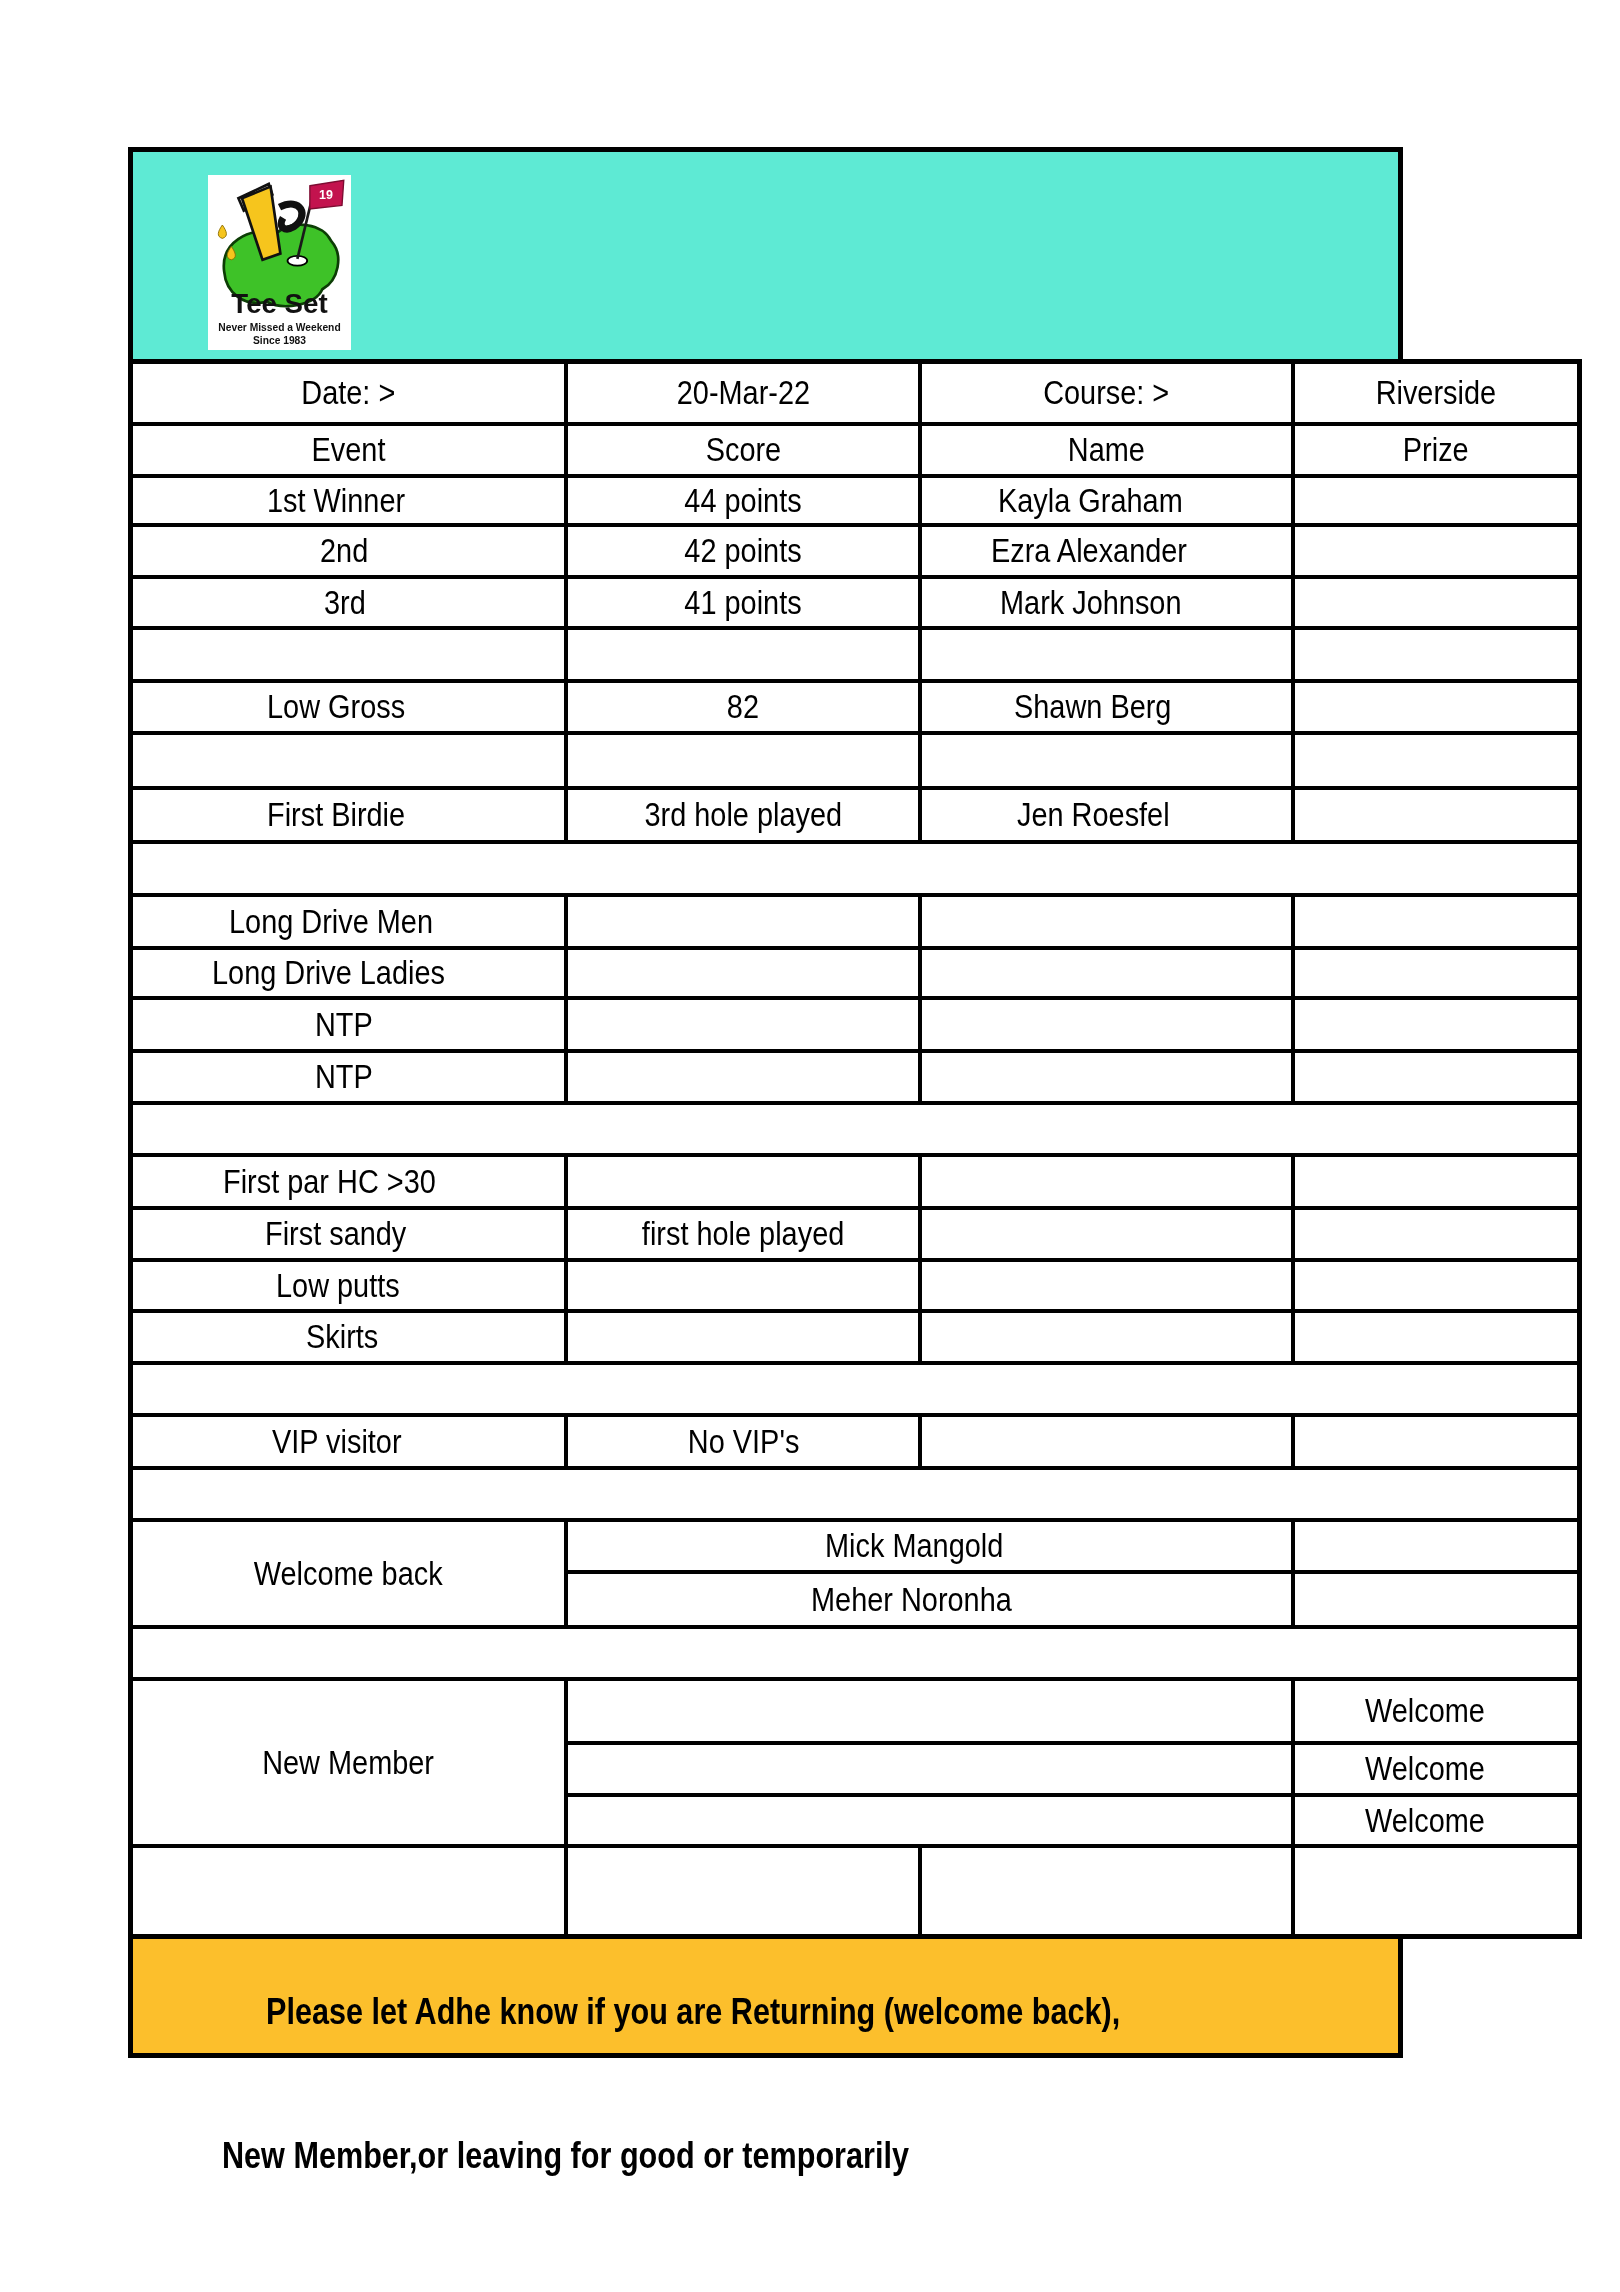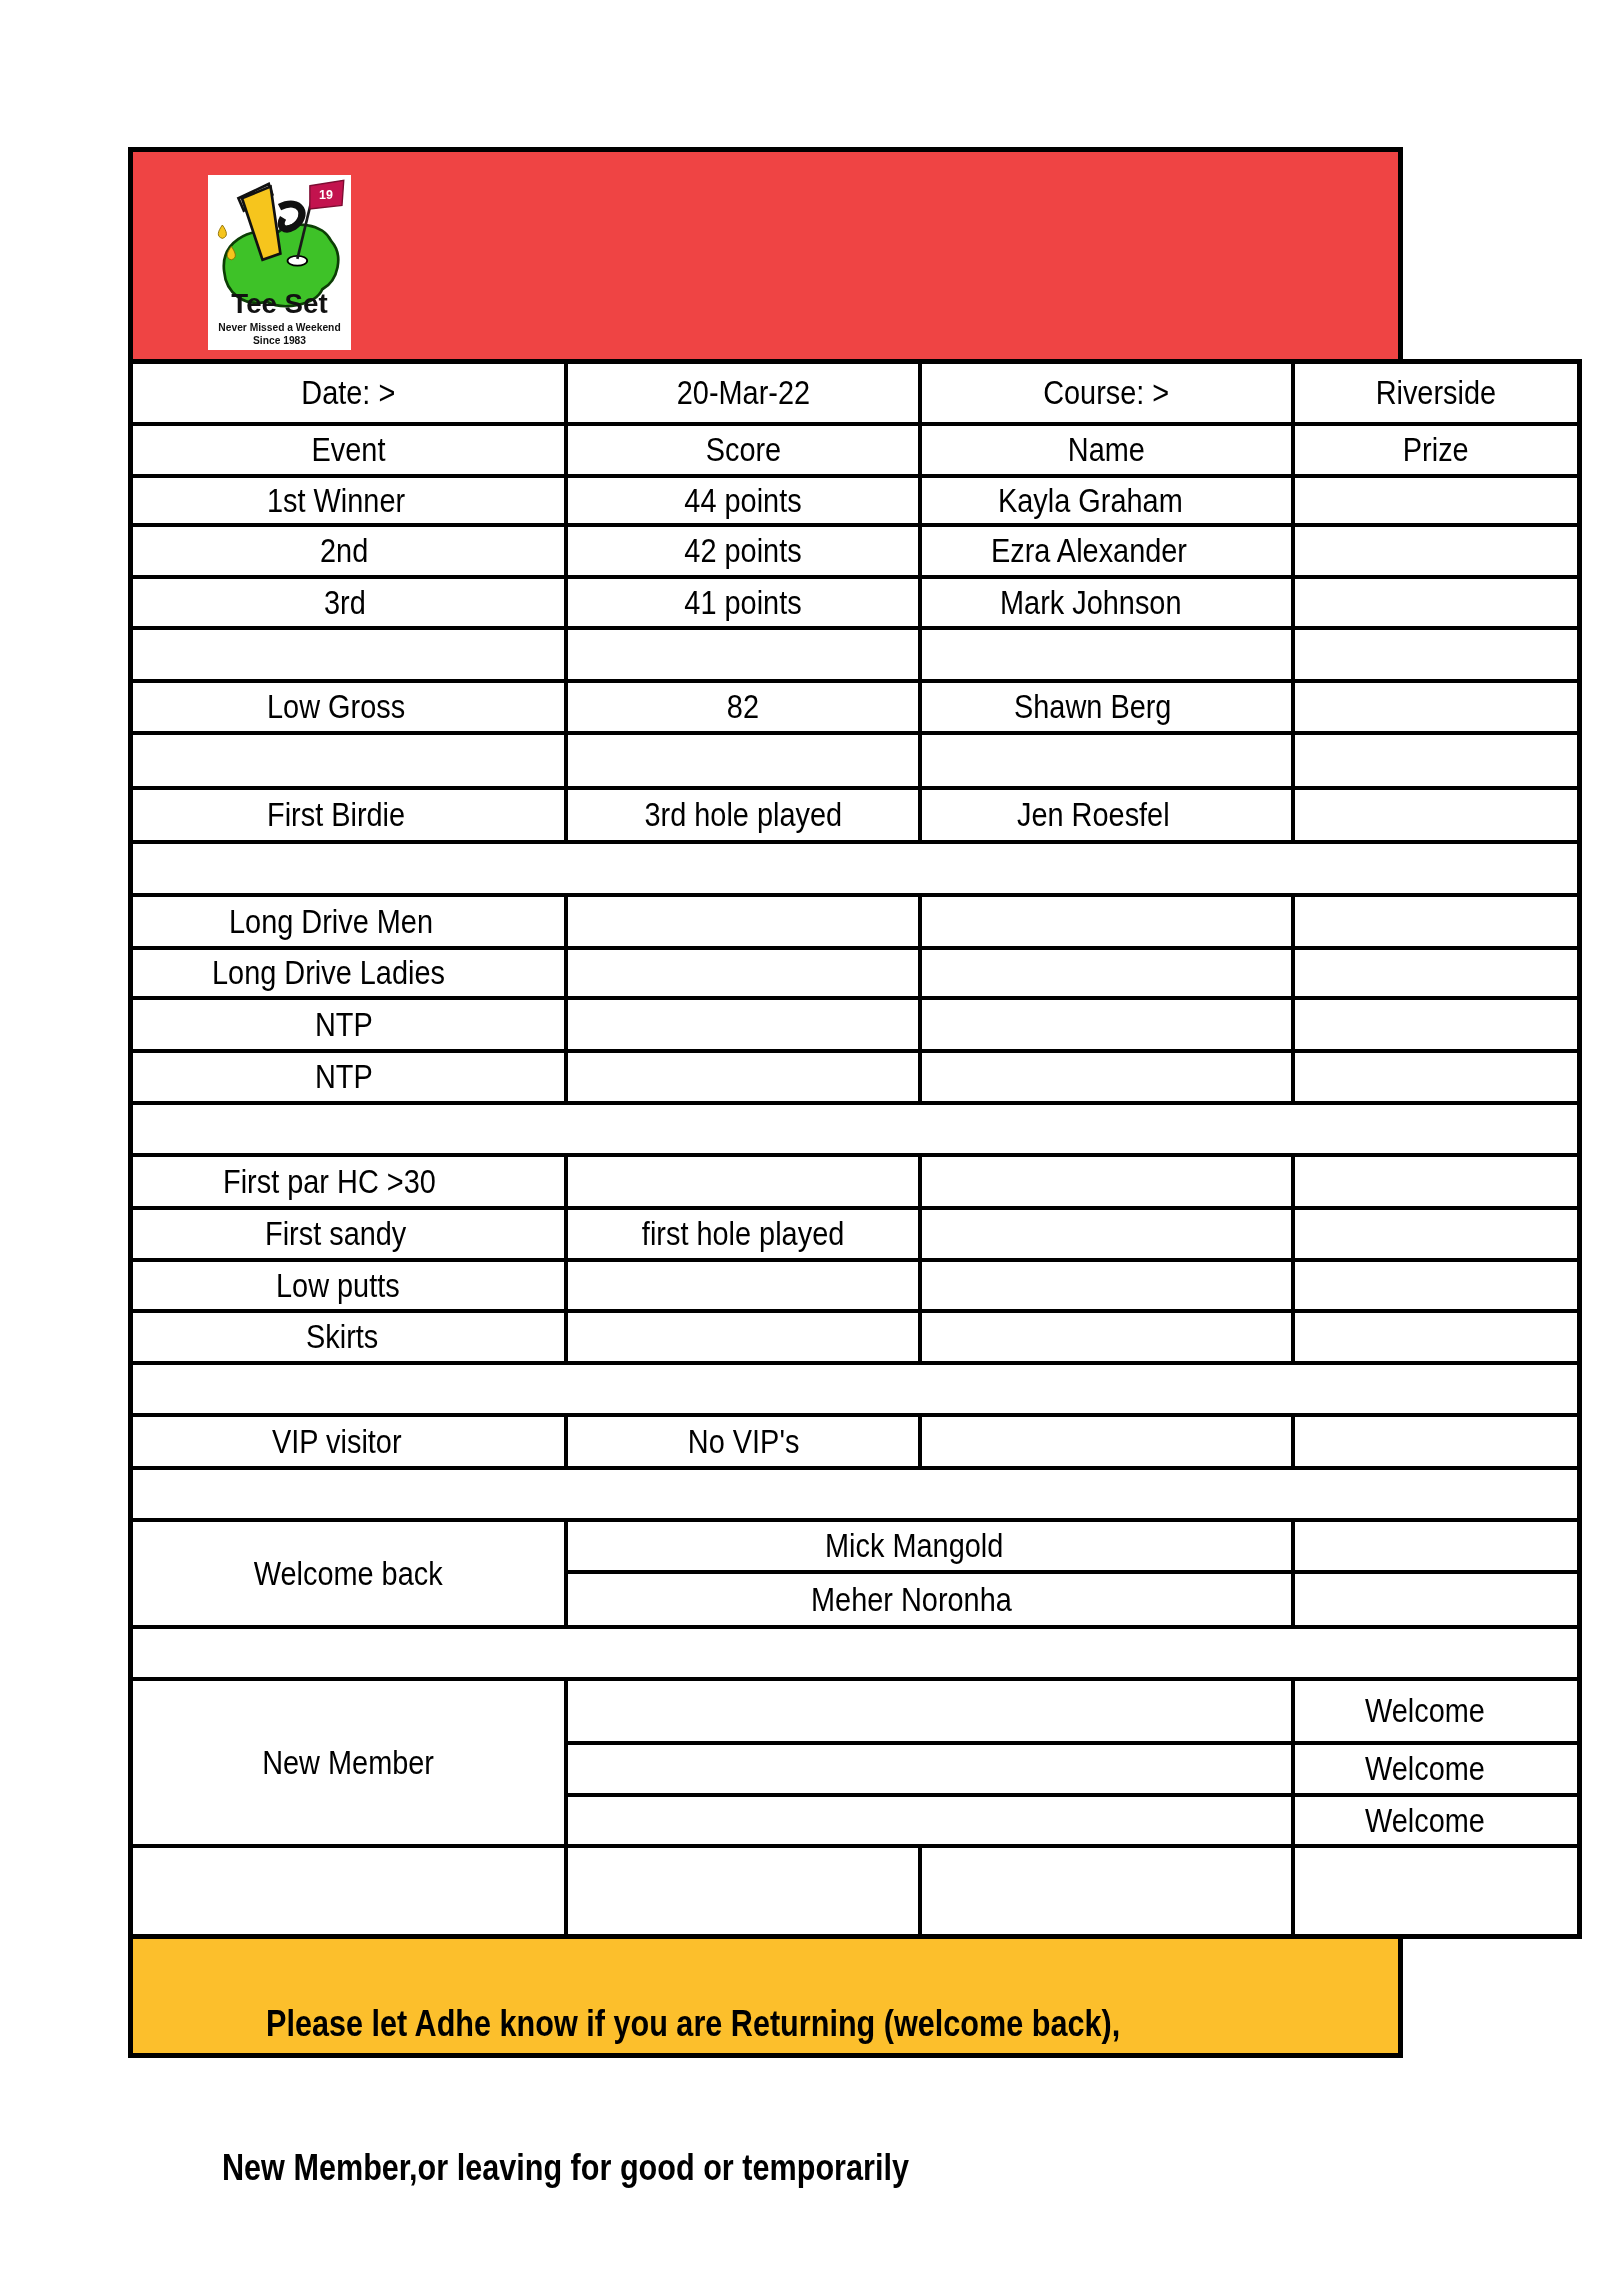--- a/index.html
+++ b/index.html
@@ -5,21 +5,21 @@
   * { margin:0; padding:0; box-sizing:border-box; }
   body { background:#ffffff; }
   .page {
     position:relative; width:1621px; height:2293px; background:#ffffff;
     font-family:"Liberation Sans", sans-serif; color:#000; overflow:hidden;
   }
   .sheet { position:absolute; left:128px; top:147px; width:1275px; }
 
   
   .green-header {
-    position:relative; height:212px; background:#ef4444;
+    position:relative; height:212px; background:#5eead4;
     border:5.3px solid #000; border-bottom:none;text-decoration:underline;
   }
   .logo {
     position:absolute; left:75px; top:23px; width:143px; height:175px; background:#fff;
   }
   .sheet-title {
     position:absolute; left:217px; top:0; height:207px;
     display:flex; align-items:center;
     font-size:55px; font-weight:700; white-space:pre; letter-spacing:-0.9px;
   }
@@ -47,21 +47,21 @@
   td.bg-gray { background:#D9D9D9; }
   td.bg-peach { background:#F8CBAD; }
 
   
   .t { display:inline-block; transform:scaleX(0.85); transform-origin:50% 50%; }
   td.al .t, td.name-cell .t, td.wide-name .t, td.welcome-cell .t { transform-origin:0 50%; }
 
   
   .footer {
     height:119px; background:#FCBF2C; border:5.3px solid #000; border-top:none;
-    padding:13px 0 0 9px;
+    padding:1px 0 0 9px;
   }
   .footer .line { font-size:36px; font-weight:600; line-height:48px; white-space:pre; }
   .footer .line .t { transform-origin:0 50%; }
 </style>
 </head>
 <body>
 
 <div class="page">
   <div class="sheet">
 

